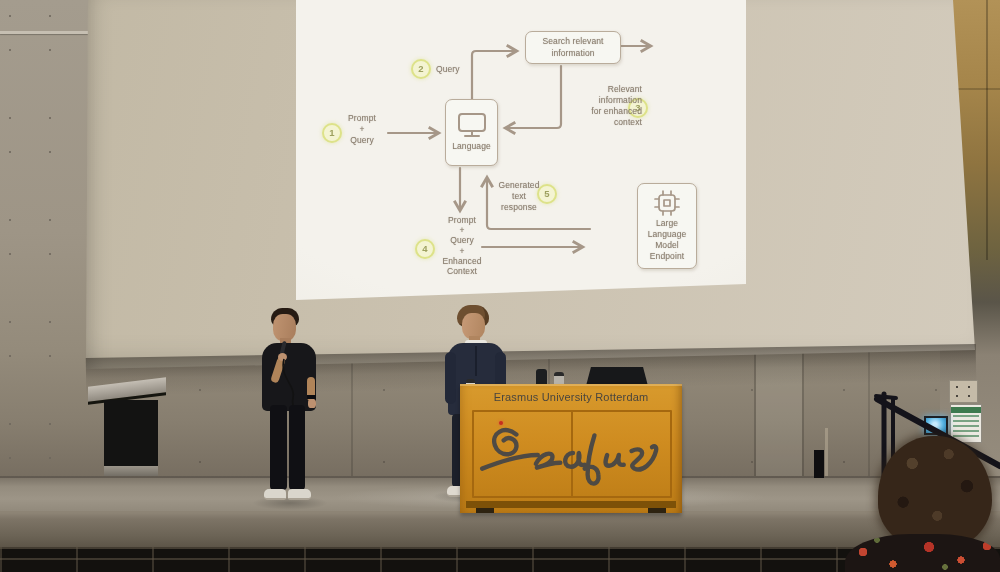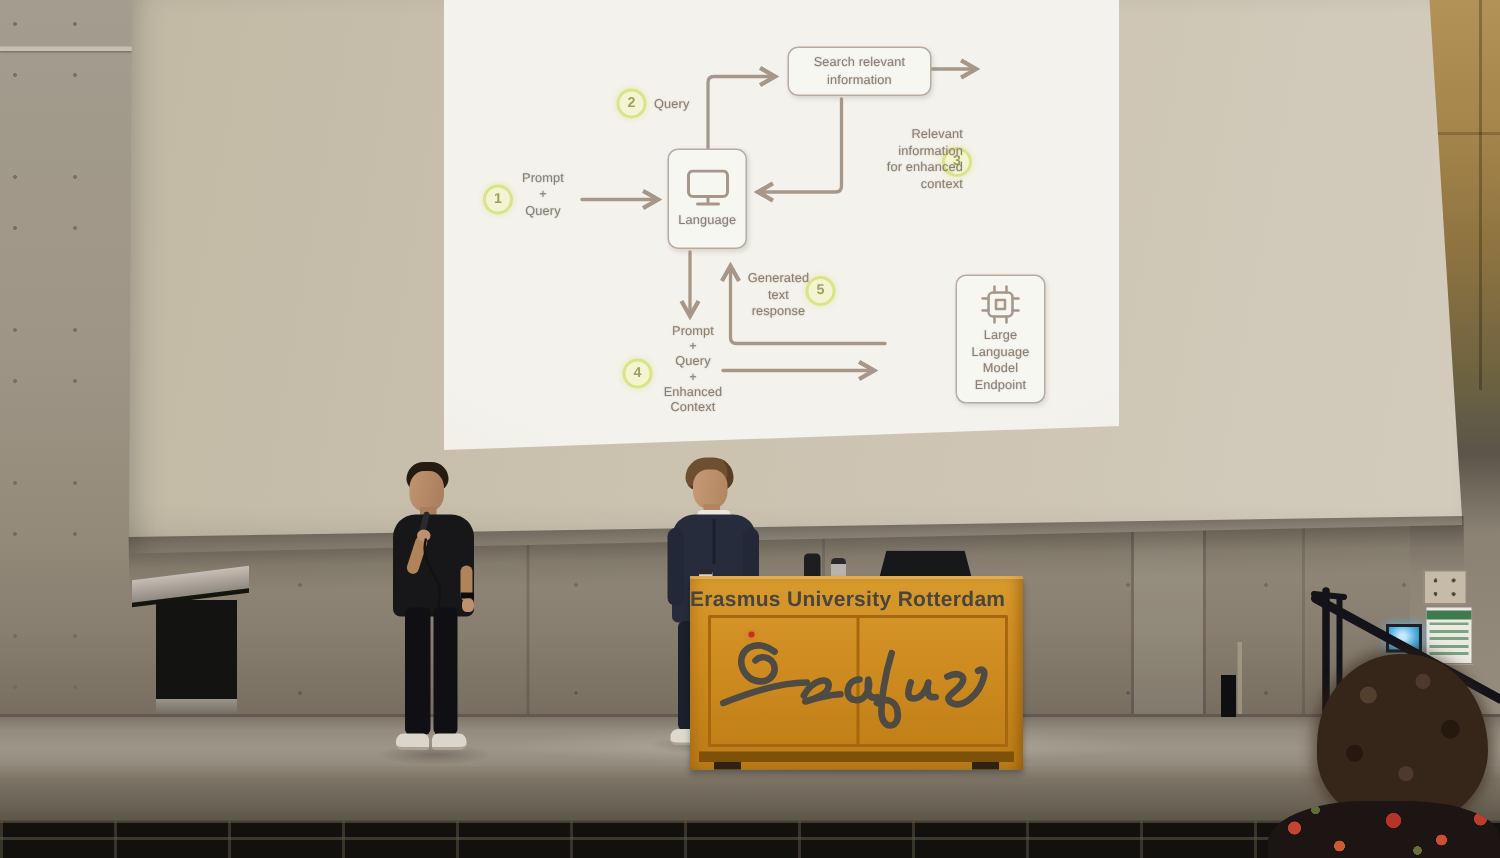--- a/index.html
+++ b/index.html
@@ -223,22 +223,22 @@
   </div>
 
   <div class="abs" style="left:536px;top:369px;width:11px;height:17px;border-radius:3px 3px 0 0;background:#1c1e20;"></div>
   <div class="abs" style="left:554px;top:372px;width:10px;height:14px;border-radius:3px 3px 0 0;background:#b7b3aa;border-top:4px solid #2a2a2a;"></div>
   <div class="abs" style="left:586px;top:367px;width:62px;height:19px;background:#17181a;
               clip-path:polygon(8% 0,92% 0,100% 100%,0 100%);"></div>
 
   <div class="abs" style="left:460px;top:384px;width:222px;height:129px;
               background:linear-gradient(180deg,#d89a2d 0%,#cf8c20 45%,#bc7c16 100%);
               box-shadow:inset 0 2px 0 rgba(255,230,170,.35), inset -7px 0 9px -5px rgba(80,40,0,.45), inset 7px 0 9px -5px rgba(120,70,10,.35), 0 3px 4px rgba(0,0,0,.3);">
-    <div style="position:absolute;left:0;top:7px;width:100%;text-align:left;
-                font-size:14px;font-weight:bold;color:#49453e;letter-spacing:.2px;">Erasmus University Rotterdam</div>
+    <div style="position:absolute;left:0;top:7px;width:100%;text-align:center;
+                font-size:11px;font-weight:normal;color:#49453e;letter-spacing:.2px;">Erasmus University Rotterdam</div>
     <div class="abs" style="left:12px;top:26px;width:196px;height:84px;border:2px solid #a5680f;border-radius:1px;">
       <div class="abs" style="left:97px;top:0;width:1.5px;height:84px;background:#a5680f;"></div>
       <div class="abs" style="left:25px;top:9px;width:4px;height:4px;border-radius:50%;background:#c62f1e;box-shadow:0 0 3px #e05540;"></div>
       <svg width="194" height="82" viewBox="0 0 194 84" style="position:absolute;left:1px;top:1px;">
         <g fill="none" stroke="#4e4a44" stroke-width="4.5" stroke-linecap="round" stroke-linejoin="round">
           <path d="M40,22 C27,12 14,21 18,33 C22,45 38,45 40,35 C41,27 32,23 27,28"></path>
           <path d="M5,57 C30,47 47,43 62,43"></path>
           <path d="M60,52 C66,41 77,39 77,45 C77,51 66,55 61,56 C67,54 79,51 85,51"></path>
           <path d="M98,41 C89,41 87,54 95,55 C102,56 106,47 104,41 C103,49 104,55 110,53"></path>
           <path d="M120,23 C115,39 113,55 113,63 C113,76 126,75 124,63 C123,55 115,53 110,57"></path>

